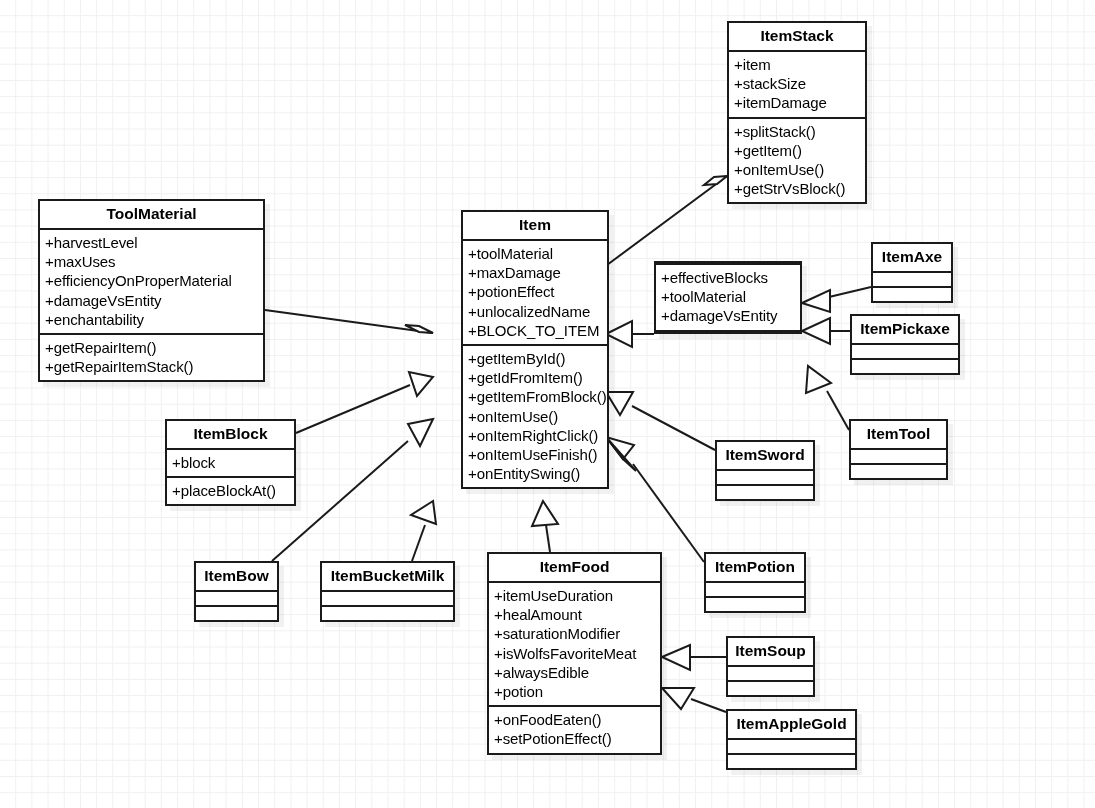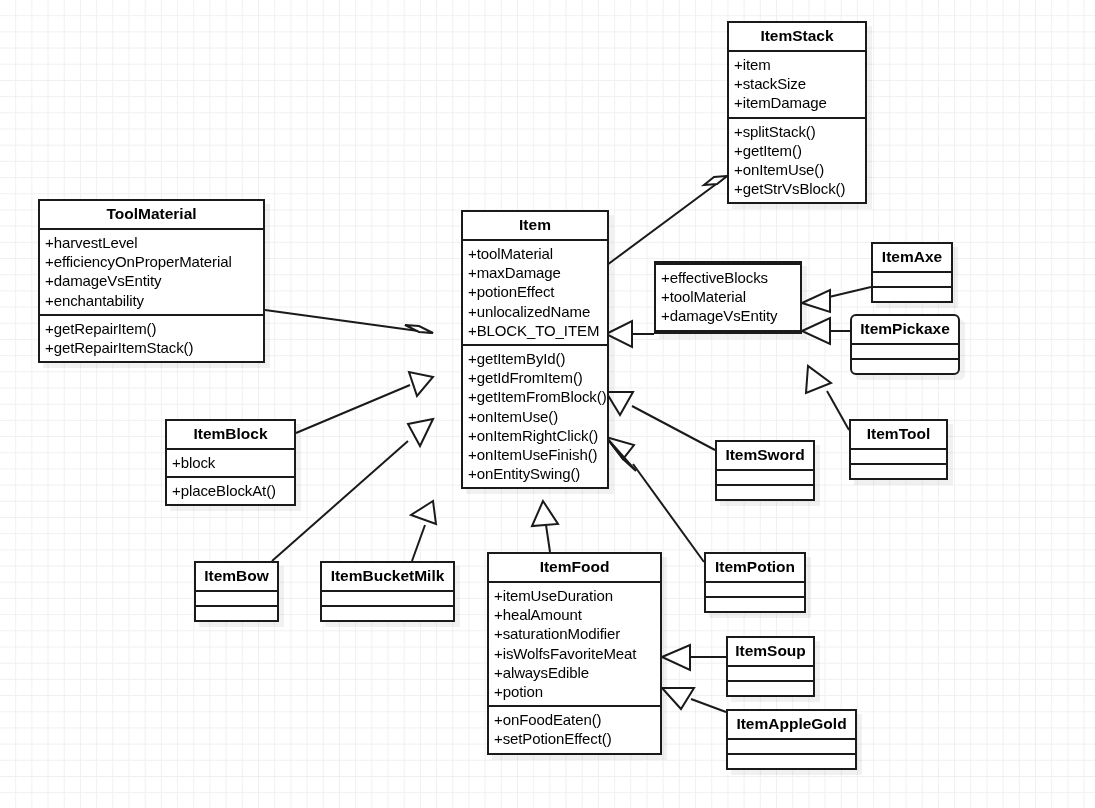--- a/index.html
+++ b/index.html
@@ -160,20 +160,21 @@
           <div class="uml-member">+getItem()</div>
           <div class="uml-member">+onItemUse()</div>
           <div class="uml-member">+getStrVsBlock()</div>
         </div>
       </div>
       <div class="uml-class" style="left: 38px; top: 199px; width: 227px;">
         <div class="uml-title">ToolMaterial</div>
         <div class="uml-sep"></div>
         <div class="uml-compartment">
           <div class="uml-member">+harvestLevel</div>
+          <div class="uml-member">+maxUses</div>
           <div class="uml-member">+efficiencyOnProperMaterial</div>
           <div class="uml-member">+damageVsEntity</div>
           <div class="uml-member">+enchantability</div>
         </div>
         <div class="uml-sep"></div>
         <div class="uml-compartment">
           <div class="uml-member">+getRepairItem()</div>
           <div class="uml-member">+getRepairItemStack()</div>
         </div>
       </div>
@@ -207,21 +208,21 @@
         </div>
         <div class="uml-sep"></div>
       </div>
       <div class="uml-class" style="left: 871px; top: 242px; width: 82px;">
         <div class="uml-title">ItemAxe</div>
         <div class="uml-sep"></div>
         <div class="uml-compartment empty"></div>
         <div class="uml-sep"></div>
         <div class="uml-compartment empty"></div>
       </div>
-      <div class="uml-class" style="left: 850px; top: 314px; width: 110px; border-radius: 6px;">
+      <div class="uml-class" style="left: 850px; top: 314px; width: 110px;">
         <div class="uml-title">ItemPickaxe</div>
         <div class="uml-sep"></div>
         <div class="uml-compartment empty"></div>
         <div class="uml-sep"></div>
         <div class="uml-compartment empty"></div>
       </div>
       <div class="uml-class" style="left: 849px; top: 419px; width: 99px;">
         <div class="uml-title">ItemTool</div>
         <div class="uml-sep"></div>
         <div class="uml-compartment empty"></div>

